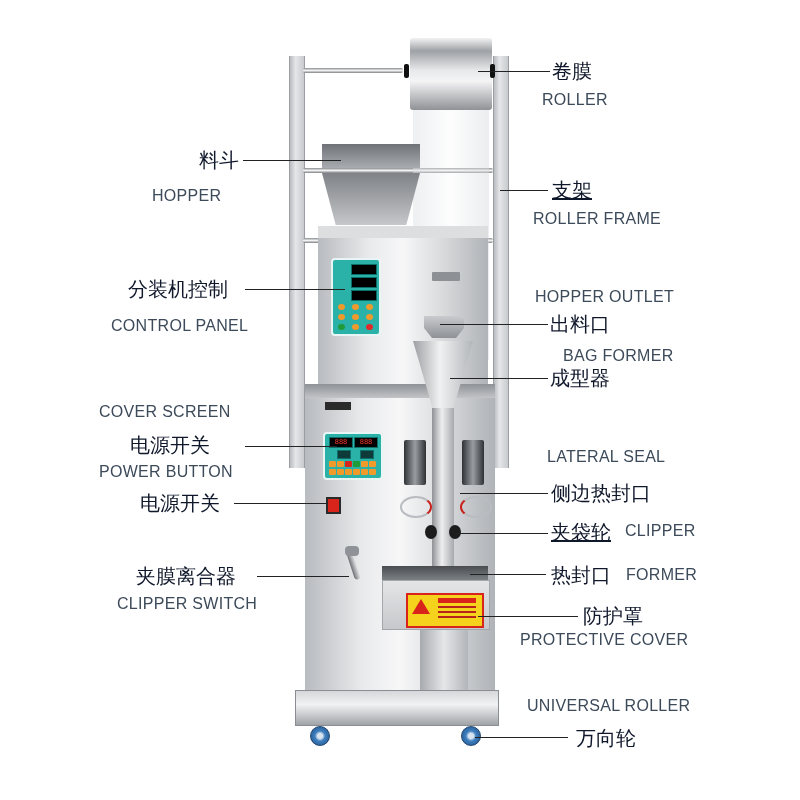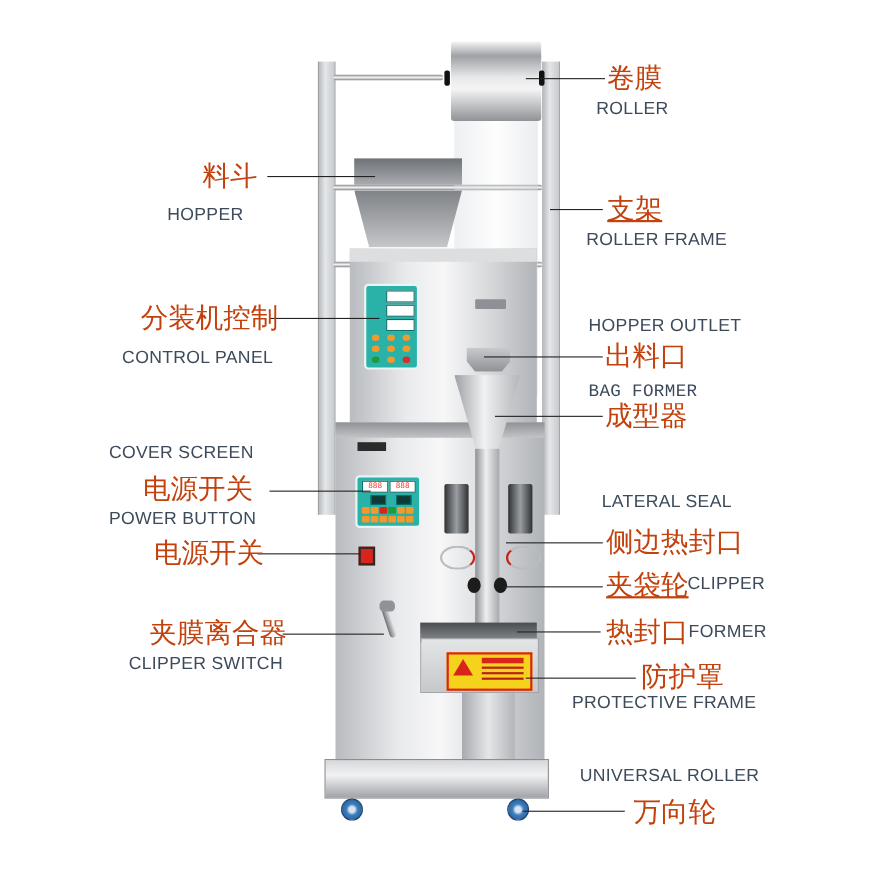--- a/index.html
+++ b/index.html
@@ -1,28 +1,28 @@
 <!DOCTYPE html>
 <html><head>
 <meta charset="utf-8">
 <style>
   html, body { margin:0; padding:0; }
   body { width:800px; height:800px; background:#ffffff; position:relative; overflow:hidden;
          font-family:"DejaVu Sans","Liberation Sans",sans-serif; }
   .abs { position:absolute; }
-  .cn { position:absolute; color:#c2410c; font-size:25px; white-space:nowrap; line-height:22px; }
+  .cn { position:absolute; color:#0f172a; font-size:20px; white-space:nowrap; line-height:22px; }
   .en { position:absolute; color:#3c4a5a; font-size:16px; white-space:nowrap; line-height:20px; font-family:"Liberation Sans","DejaVu Sans",sans-serif; letter-spacing:0.3px; }
   .line { position:absolute; height:1px; background:#222; }
   
   .frame-post { position:absolute; background:linear-gradient(90deg,#b9bcc0,#e4e6e8 40%,#c8cbce); border-left:1px solid #9a9da1; border-right:1px solid #9a9da1; }
   .rod { position:absolute; height:5px; background:linear-gradient(180deg,#8a8d90,#f2f2f2 50%,#7d8083); border-radius:2px; }
   .steel { background:linear-gradient(90deg,#b8bbbf 0%,#e9eaec 30%,#f7f7f8 50%,#d6d8da 75%,#b0b3b7 100%); }
   .steel-v { background:linear-gradient(180deg,#a9acb0 0%,#e6e7e9 40%,#cfd1d4 100%); }
   .panel { position:absolute; background:#2ab1a8; border:2px solid #e9f5f4; border-radius:4px; }
-  .led { position:absolute; background:#ffffff; border:1px solid #0c6f69; }
+  .led { position:absolute; background:#000000; border:1px solid #0c6f69; }
   .led.red { color:#ff3b30; font-size:7px; font-family:"DejaVu Sans Mono",monospace; text-align:center; line-height:9px; }
   .key { position:absolute; width:7px; height:6px; border-radius:1px; }
   .wheel { position:absolute; width:18px; height:18px; border-radius:50%; background:radial-gradient(circle,#d8e4ef 20%,#3d7fbf 40%,#2a5f98 80%); border:1px solid #23466f; }
 </style>
 </head>
 <body>
 
 <div>
 
   <div class="frame-post" style="left:289px;top:56px;width:14px;height:412px;"></div>
@@ -139,39 +139,39 @@
 
 <div class="cn" style="left:552px;top:60px;">卷膜</div>
 <div class="en" style="left:542px;top:90px;">ROLLER</div>
 
 <div class="cn" style="left:552px;top:179px;text-decoration:underline;">支架</div>
 <div class="en" style="left:533px;top:209px;">ROLLER FRAME</div>
 
 <div class="en" style="left:535px;top:287px;">HOPPER OUTLET</div>
 <div class="cn" style="left:550px;top:313px;">出料口</div>
 
-<div class="en" style="left:535px;top:346px;font-family:Liberation Mono, monospace;">BAG FORMER</div>
+<div class="en" style="left:563px;top:346px;">BAG FORMER</div>
 <div class="cn" style="left:550px;top:367px;">成型器</div>
 
 <div class="en" style="left:547px;top:447px;">LATERAL SEAL</div>
 <div class="cn" style="left:551px;top:482px;">侧边热封口</div>
 
 <div class="cn" style="left:551px;top:521px;text-decoration:underline;">夹袋轮</div>
 <div class="en" style="left:625px;top:521px;">CLIPPER</div>
 
 <div class="cn" style="left:551px;top:564px;">热封口</div>
 <div class="en" style="left:626px;top:565px;">FORMER</div>
 
 <div class="cn" style="left:583px;top:605px;">防护罩</div>
-<div class="en" style="left:520px;top:630px;">PROTECTIVE FRAME</div>
+<div class="en" style="left:520px;top:630px;">PROTECTIVE COVER</div>
 
 <div class="en" style="left:527px;top:696px;">UNIVERSAL ROLLER</div>
 <div class="cn" style="left:576px;top:727px;">万向轮</div>
 
-<div class="cn" style="left:184px;top:149px;">料斗</div>
+<div class="cn" style="left:199px;top:149px;">料斗</div>
 <div class="en" style="left:152px;top:186px;">HOPPER</div>
 
 <div class="cn" style="left:128px;top:278px;">分装机控制</div>
 <div class="en" style="left:111px;top:316px;">CONTROL PANEL</div>
 
 <div class="en" style="left:99px;top:402px;">COVER SCREEN</div>
 <div class="cn" style="left:130px;top:434px;">电源开关</div>
 
 <div class="en" style="left:99px;top:462px;">POWER BUTTON</div>
 <div class="cn" style="left:140px;top:492px;text-align:center;">电源开关</div>

